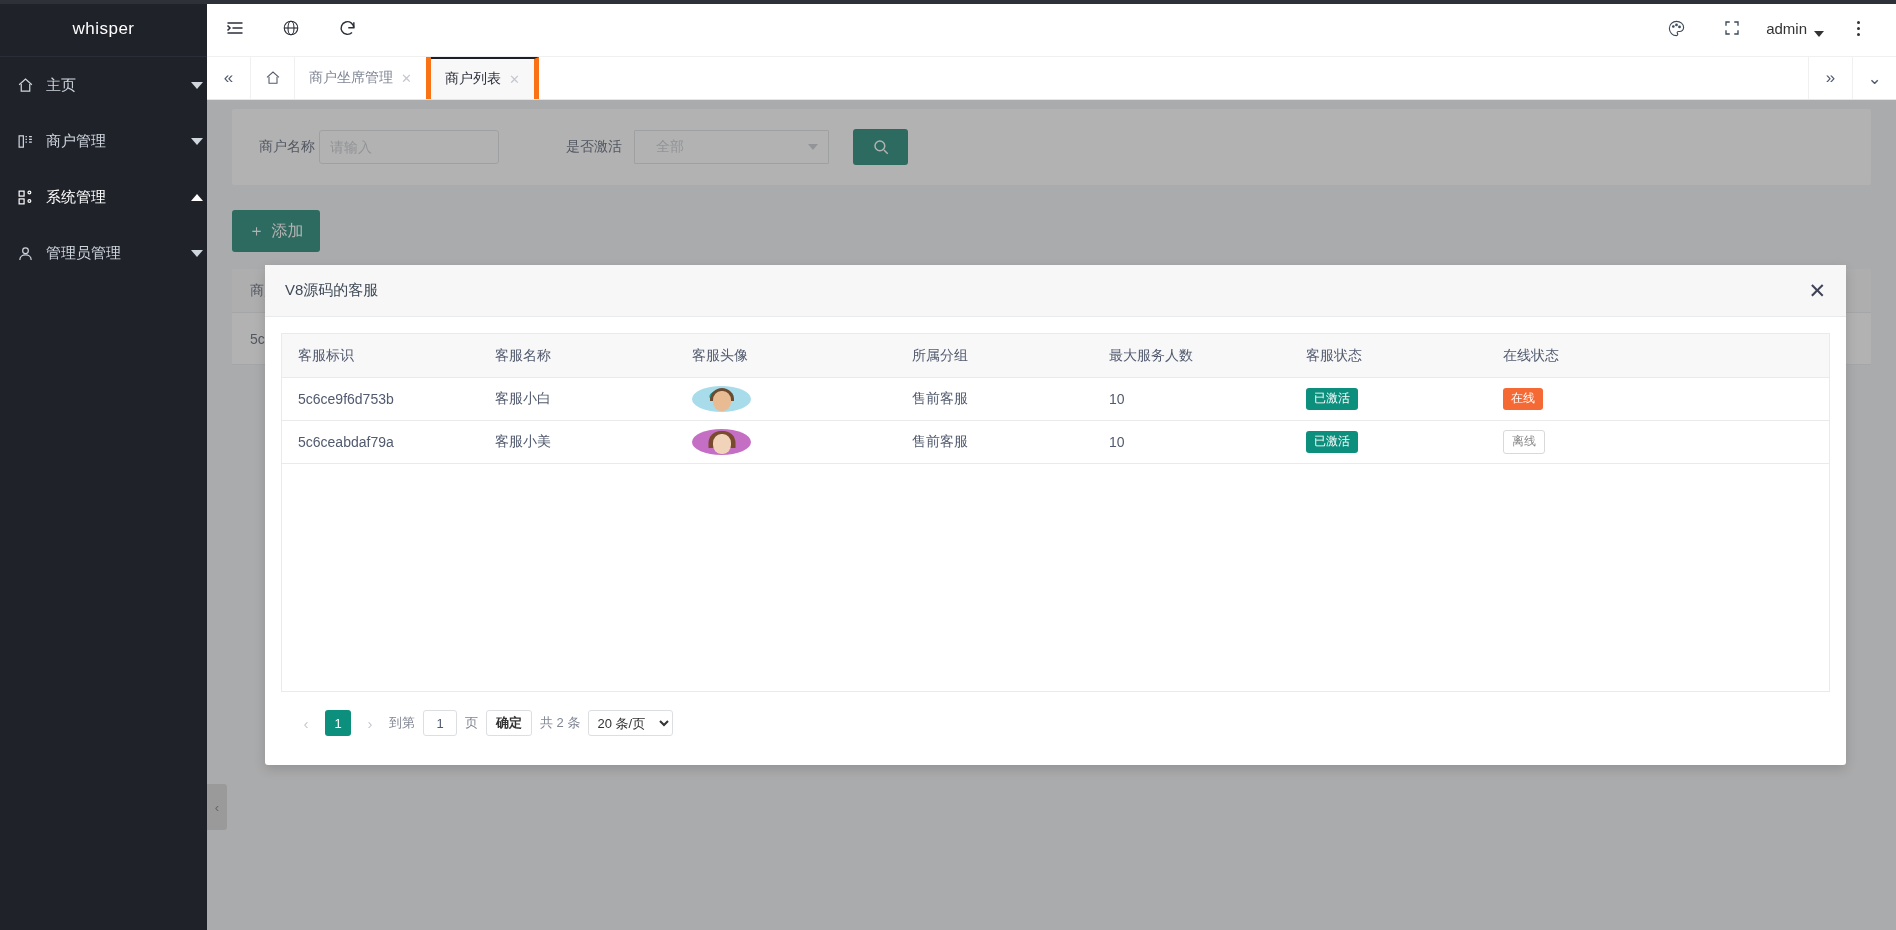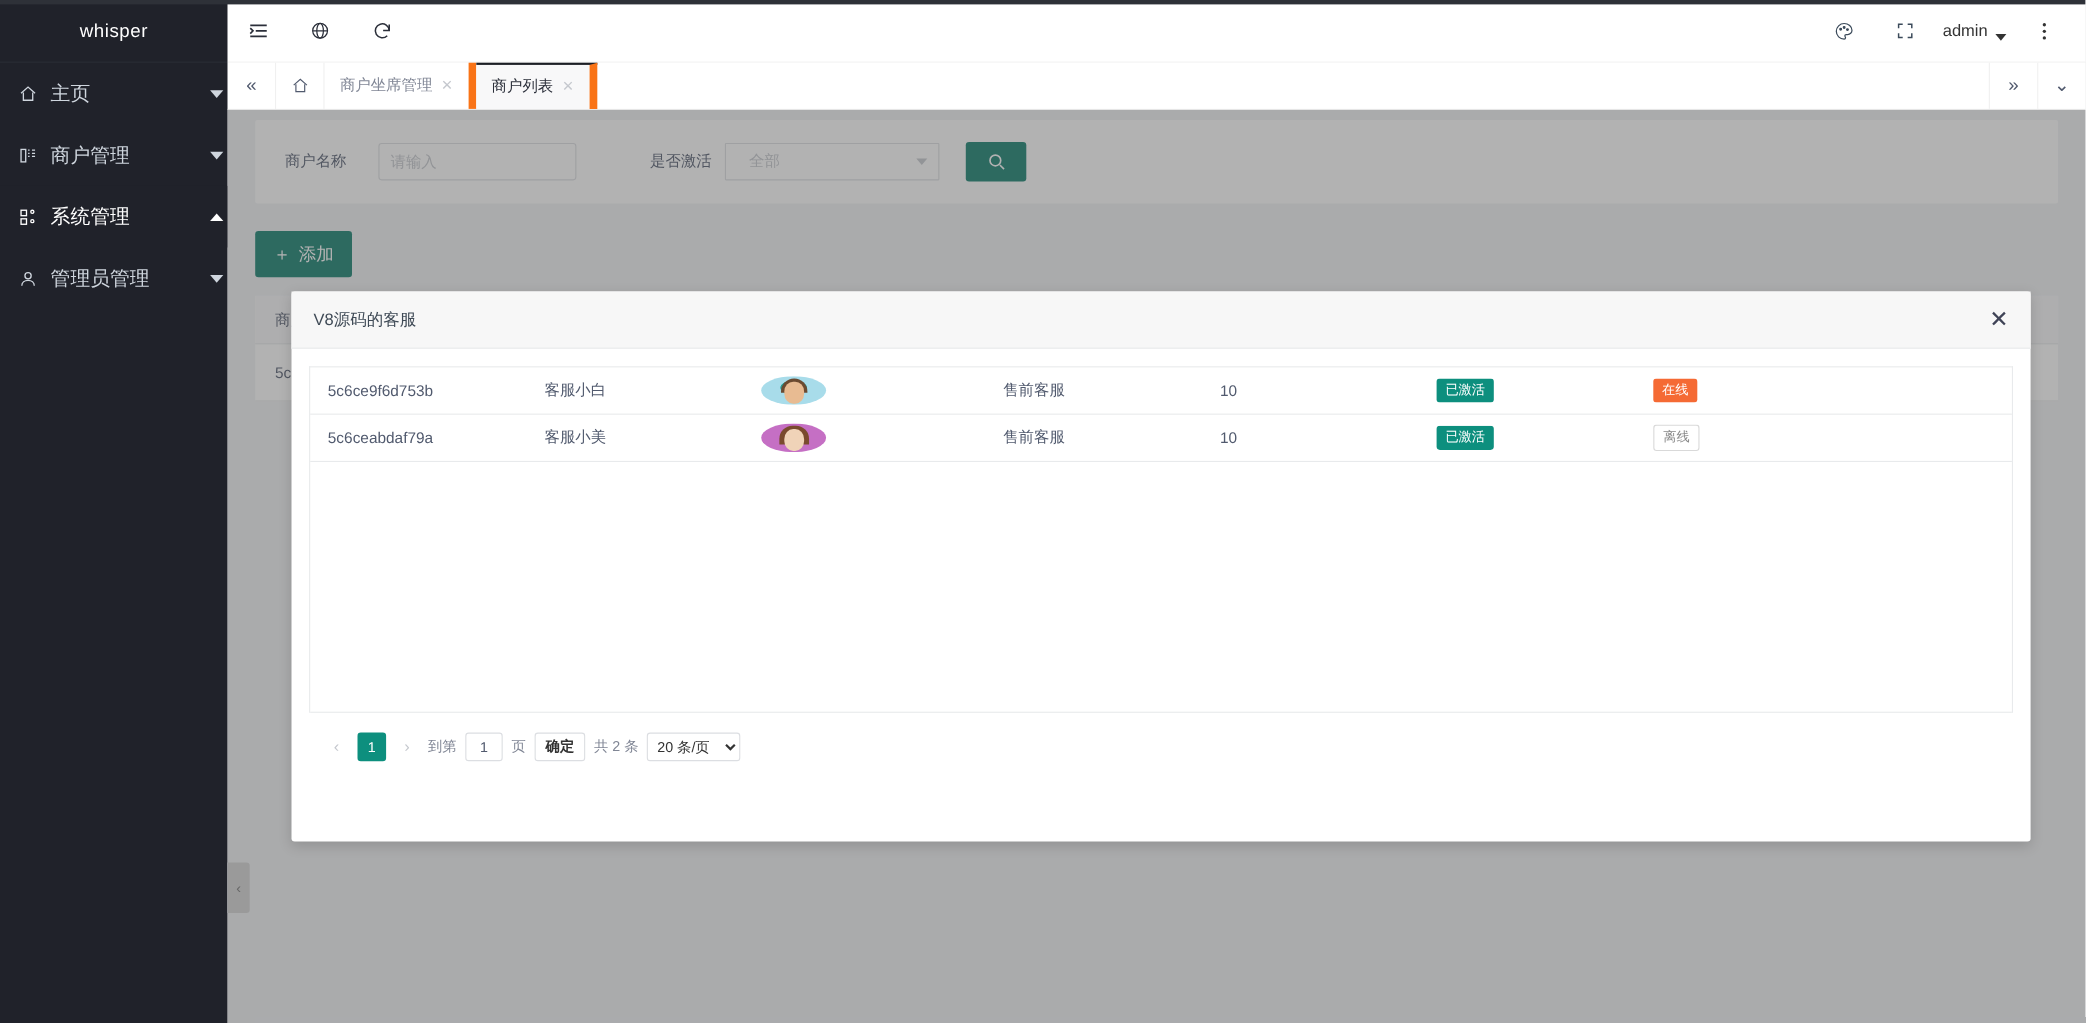--- a/index.html
+++ b/index.html
@@ -24,21 +24,21 @@
     text-align: center;
     color: #ffffff;
     font-size: 17px;
     letter-spacing: .5px;
     border-bottom: 1px solid #2a2d36;
   }
   .menu-item {
     height: 56px;
     display: flex; align-items: center;
     padding: 0 4px 0 14px;
-    font-size: 18px;
+    font-size: 15px;
     color: #cfd6de;
     cursor: pointer;
     position: relative;
   }
   .menu-item.active { background: #20222A; color:#fff; }
   .menu-item .mi-icon {
     width: 22px; height: 22px;
     margin-right: 10px;
     display:inline-flex; align-items:center; justify-content:center;
     flex: 0 0 22px;
@@ -100,21 +100,21 @@
   }
   .tab-ctrl {
     width: 44px; display:flex; align-items:center; justify-content:center;
     border-right: 1px solid #f0f0f0; color:#515a6e; cursor:pointer;
     font-size: 17px;
   }
   .tab {
     display:flex; align-items:center; gap:8px;
     padding: 0 14px;
     font-size: 14px; color:#808695;
-    border-right: 7px solid #f97316;
+    border-right: 5px solid #f97316;
     cursor:pointer; position: relative;
   }
   .tab.active {
     color:#2b2f3a; background:#f8f8f9;
     border-top: 2px solid #1c1f25;
   }
   .tab .tclose { color:#c5c8ce; font-size: 13px; }
   .tabs-right { margin-left:auto; display:flex; }
   .tabs-right .tab-ctrl { border-left:1px solid #f0f0f0; border-right:none;}
 
@@ -125,21 +125,21 @@
     background: #f0f2f5;
   }
   .filter-card {
     margin: 9px 25px 0 25px;
     background: #fff; border-radius: 2px;
     padding: 20px 0 20px 0;
     display: flex; align-items: center;
   }
   .f-label { font-size: 14px; color:#515a6e; margin-left: 27px; }
   .f-input {
-    width: 180px; height: 34px; margin-left: 29px;
+    width: 180px; height: 34px; margin-left: 4px;
     border: 1px solid #dcdee2; border-radius: 3px;
     padding: 0 10px; font-size: 14px; color:#515a6e;
     background:#fff; outline:none;
     font-family: "Liberation Sans", sans-serif;
   }
   .f-input::placeholder { color:#c5c8ce; }
   .f-select {
     width: 195px; height: 34px; margin-left: 12px;
     border: 1px solid #dcdee2; border-radius: 1px;
     padding: 0 21px; font-size: 14px; color:#c5c8ce;
@@ -481,20 +481,29 @@
 
   <div id="modal">
     <div class="modal-head">
       <span class="modal-title">V8源码的客服</span>
       <span class="modal-close">✕</span>
     </div>
 
     <div class="modal-body">
       <div class="mtable">
 
+        <div class="mt-head">
+          <div class="col-id">客服标识</div>
+          <div class="col-name">客服名称</div>
+          <div class="col-avatar">客服头像</div>
+          <div class="col-group">所属分组</div>
+          <div class="col-max">最大服务人数</div>
+          <div class="col-status">客服状态</div>
+          <div class="col-online">在线状态</div>
+        </div>
 
         <div class="mt-row">
           <div class="col-id">5c6ce9f6d753b</div>
           <div class="col-name">客服小白</div>
           <div class="col-avatar">
             <span class="avatar a1">
               <span class="av-hair"></span>
               <span class="av-face"></span>
             </span>
           </div>

